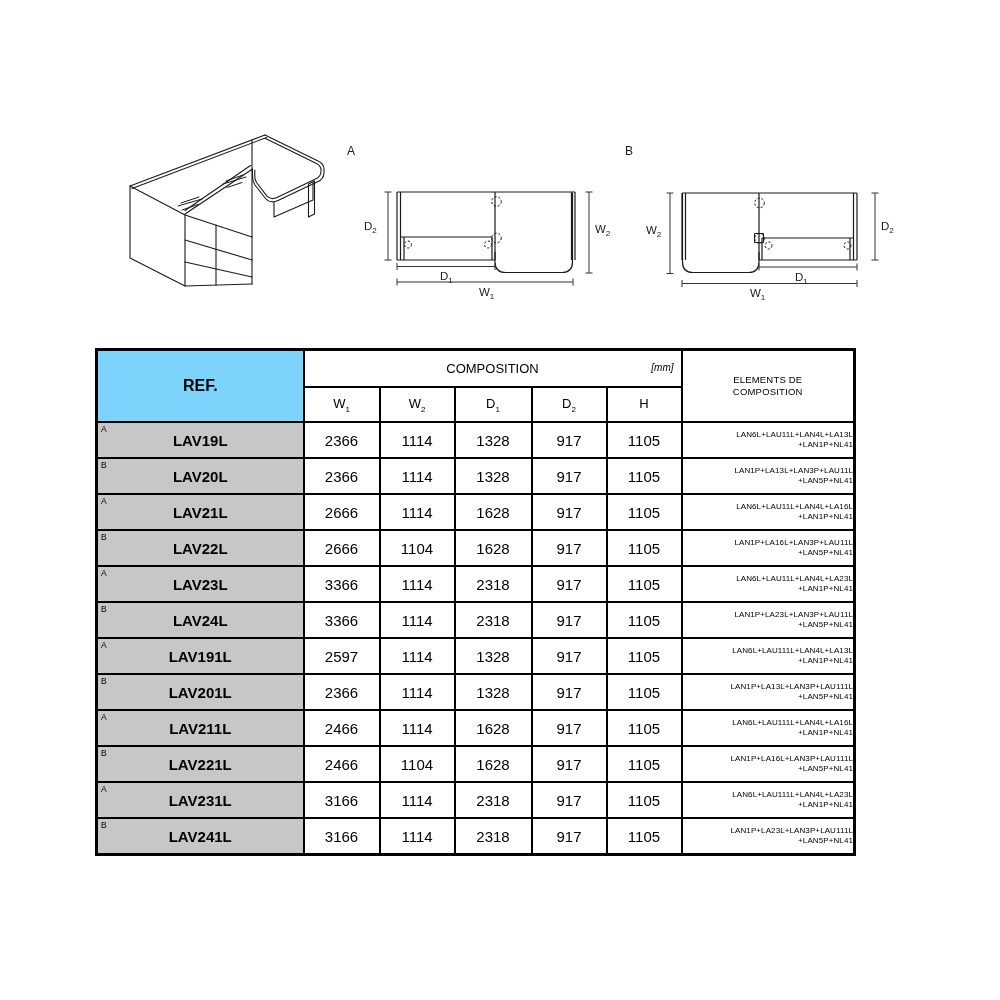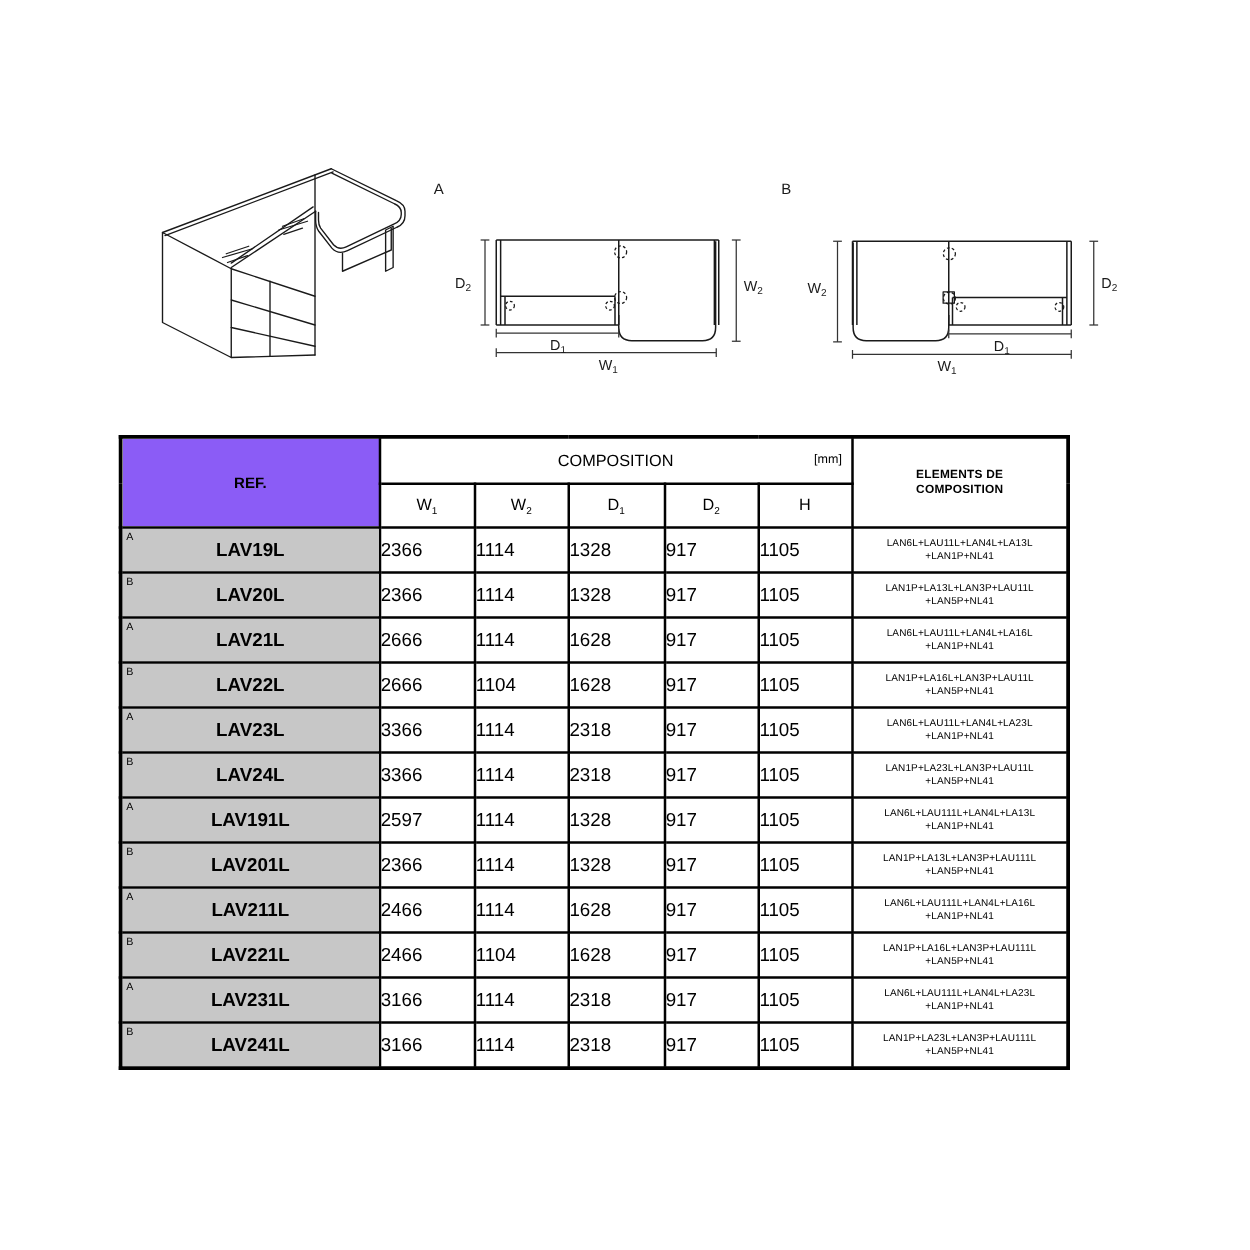--- a/index.html
+++ b/index.html
@@ -6,30 +6,30 @@
   body{width:1000px;height:1000px;position:relative;font-family:"Liberation Sans",sans-serif;color:#000;}
   .canvas{position:absolute;inset:0;background:#fff;}
   svg{position:absolute;overflow:visible;}
   svg text{font-family:"Liberation Sans",sans-serif;fill:#1a1a1a;}
   .dlabel{font-size:12px;}
   .dimtxt{font-size:11.5px;}
   .dimsub{font-size:8px;}
 
   table.spec{position:absolute;left:95px;top:348px;width:758px;border-collapse:collapse;table-layout:fixed;border:3px solid #000;}
   table.spec td, table.spec th{border:2px solid #000;padding:0;overflow:hidden;}
-  th.refhead{background:#8b5cf6;font-size:12px;font-weight:bold;}
+  th.refhead{background:#7dd3fc;font-size:16px;font-weight:bold;}
   th.dimhead{position:relative;font-size:13px;font-weight:normal;height:35px;}
-  th.dimhead .unit{position:absolute;right:7px;top:11px;font-size:10px;font-weight:normal;}
+  th.dimhead .unit{position:absolute;right:7px;top:11px;font-size:10px;font-weight:normal;font-style:italic;}
   th.colhead{font-size:13px;font-weight:normal;height:33px;}
   th.colhead sub{font-size:8px;}
-  th.elemhead{font-size:9.5px;font-weight:bold;line-height:12px;letter-spacing:.2px;}
+  th.elemhead{font-size:9.5px;font-weight:normal;line-height:12px;letter-spacing:.2px;}
   td.ref-cell{background:#c7c7c7;position:relative;text-align:center;font-weight:bold;font-size:15px;height:34px;}
   td .tag{position:absolute;top:1px;left:3px;font-size:8.5px;font-weight:normal;}
-  td.num{text-align:left;font-size:15px;}
-  td.comp{font-size:8px;line-height:10.5px;text-align:center;letter-spacing:.1px;}
+  td.num{text-align:center;font-size:15px;}
+  td.comp{font-size:8px;line-height:10.5px;text-align:right;letter-spacing:.1px;}
 </style>
 </head>
 <body>
 
 <div class="canvas">
 
   <svg style="left:102px;top:118px;" width="250" height="195" viewBox="0 0 250 195" fill="none" stroke="#1a1a1a" stroke-width="1.1" stroke-linejoin="round" stroke-linecap="round">
     <g>
 
       <path d="M28,68 L163,17"></path>

